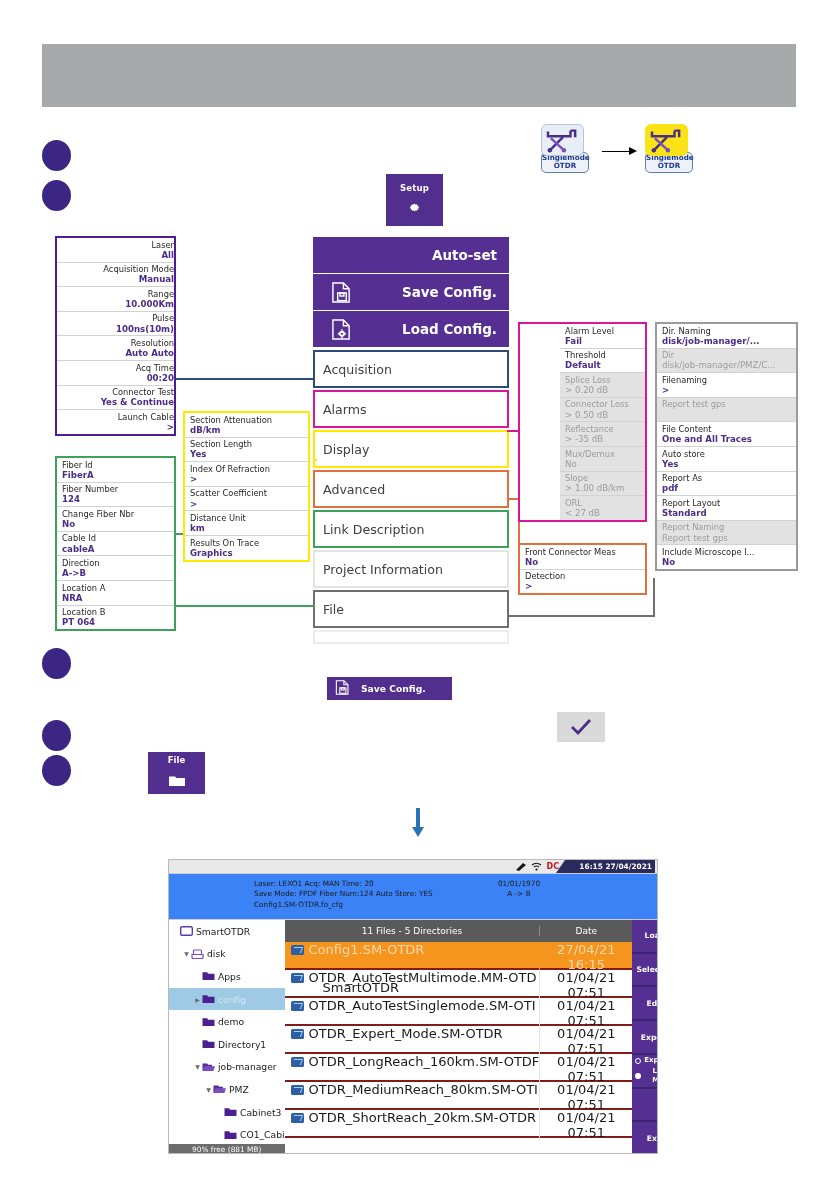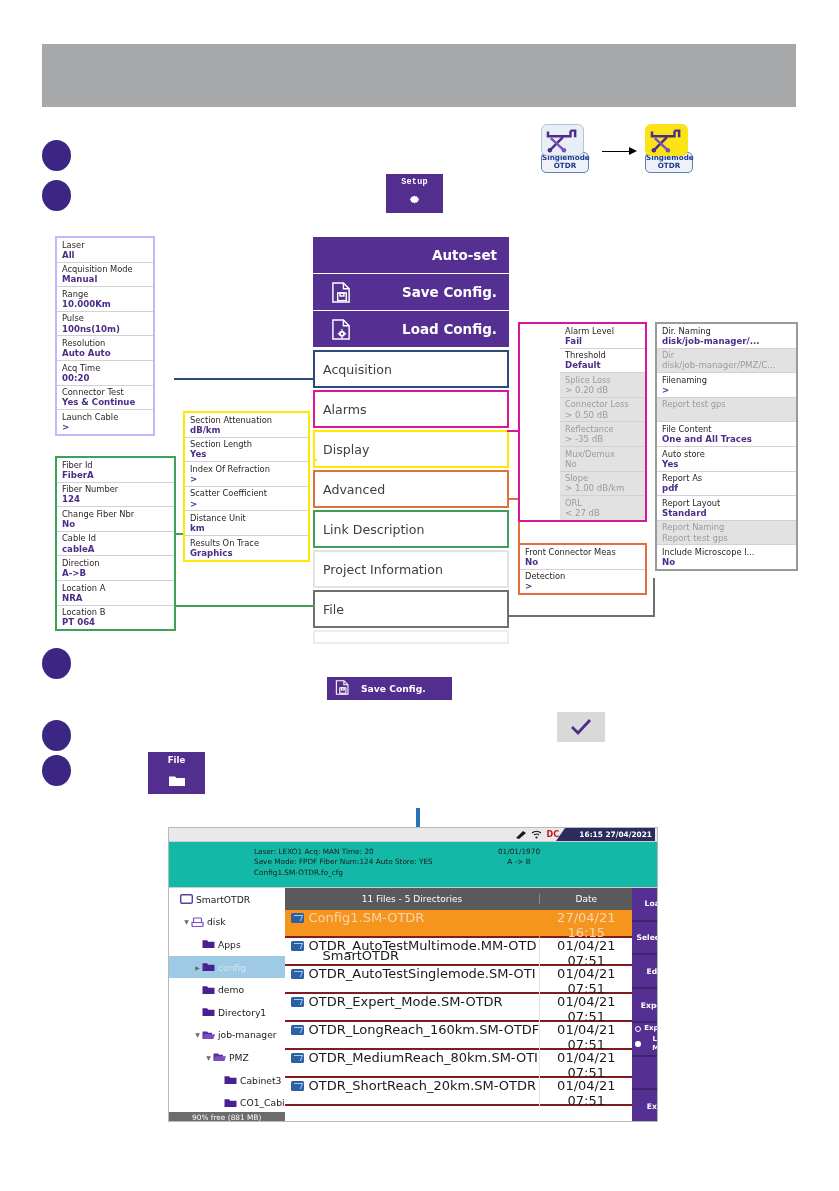--- a/index.html
+++ b/index.html
@@ -26,21 +26,21 @@
               font-size:7.2px;font-weight:bold;line-height:8.4px;padding:1px 0 1.5px;}
   .otdr-glyph{position:absolute;left:0;top:0;width:100%;height:100%;}
   .arrow-wrap{width:38px;height:12px;position:relative;}
   .arrow-wrap .shaft{position:absolute;left:0;top:5px;width:30px;height:1.4px;background:#000;}
   .arrow-wrap .head{position:absolute;left:27px;top:1.4px;width:0;height:0;
         border-top:4.5px solid transparent;border-bottom:4.5px solid transparent;border-left:8px solid #000;}
 
   
   .pbtn{background:#522e8e;color:#fff;font-weight:bold;display:flex;
         align-items:center;justify-content:center;}
-  #setup-btn{left:386px;top:174px;width:57px;height:39px;flex-direction:column;font-family:Liberation Mono, monospace;}
+  #setup-btn{left:386px;top:174px;width:57px;height:52px;flex-direction:column;}
   #setup-btn .lbl{font-size:8.5px;letter-spacing:.2px;}
   #setup-btn .gear{margin-top:6px;}
   #file-btn{left:148px;top:752px;width:57px;height:42px;flex-direction:column;}
   #file-btn .lbl{font-size:8.5px;}
   #file-btn .fold{margin-top:7px;}
   #saveconfig-btn{left:327px;top:677px;width:117px;height:23px;justify-content:flex-start;
                   padding-left:8px;gap:11px;font-size:9.2px;}
   #check-btn{left:557px;top:712px;width:48px;height:30px;background:#d9d9d9;
              display:flex;align-items:center;justify-content:center;}
 
@@ -58,32 +58,32 @@
   
   .panel{background:#fff;box-sizing:border-box;}
   .prow{border-bottom:1px solid #d2d2d2;padding:1.5px 0 1.5px 5px;}
   .prow:last-child{border-bottom:none;}
   .prow .k{font-size:8.3px;color:#231f20;line-height:10.2px;}
   .prow .v{font-size:8.6px;color:#4b2d87;font-weight:bold;line-height:10.4px;}
   .prow.dim{background:#e2e2e2;}
   .prow.dim .k,.prow.dim .v{color:#9b9b9b;font-weight:normal;}
   .prow .v.empty{min-height:10.4px;}
 
-  #panel-acq{left:55px;top:236px;width:100px;border:2px solid #c4b5fd;}
+  #panel-acq{left:55px;top:236px;width:121px;border:2px solid #4c1d95;text-align:right;}
   #panel-link{left:55px;top:456px;width:121px;border:2px solid #3fa05a;}
   #panel-display{left:183px;top:411px;width:127px;border:2px solid #ffe900;}
   #panel-alarms{left:518px;top:322px;width:129px;border:2px solid #d9169b;padding-left:40px;}
   #panel-advanced{left:518px;top:543px;width:129px;border:2px solid #e0703f;}
   #panel-file{left:655px;top:322px;width:143px;border:2px solid #9a9a9a;}
 
   
   .ln{position:absolute;background:#2e4a76;}
 
   
-  #device{left:168px;top:827px;width:490px;height:295px;background:#14b8a6;
+  #device{left:168px;top:859px;width:490px;height:295px;background:#3b82f6;
           border:1px solid #b9b9b9;box-sizing:border-box;overflow:hidden;}
   #dev-status{height:13px;background:#e9e9ec;display:flex;align-items:center;
               position:relative;border-bottom:1px solid #cfcfd3;}
   #dev-status .stat-icons{position:absolute;right:98px;display:flex;gap:4px;align-items:center;}
   #dev-status .batt{position:absolute;right:60px;width:30px;height:9px;background:#2b2b5e;
       border-radius:1px;display:flex;align-items:center;padding:1px;box-sizing:border-box;}
   #dev-status .batt i{display:block;width:13px;height:100%;background:#6ed35f;}
   #dev-status .clock{position:absolute;right:2px;color:#fff;font-size:7.4px;font-weight:bold;
       background:#2b2b5e;height:13px;line-height:13px;padding:0 3px 0 14px;}
   #dev-status .slant{position:absolute;right:92px;width:0;height:0;

